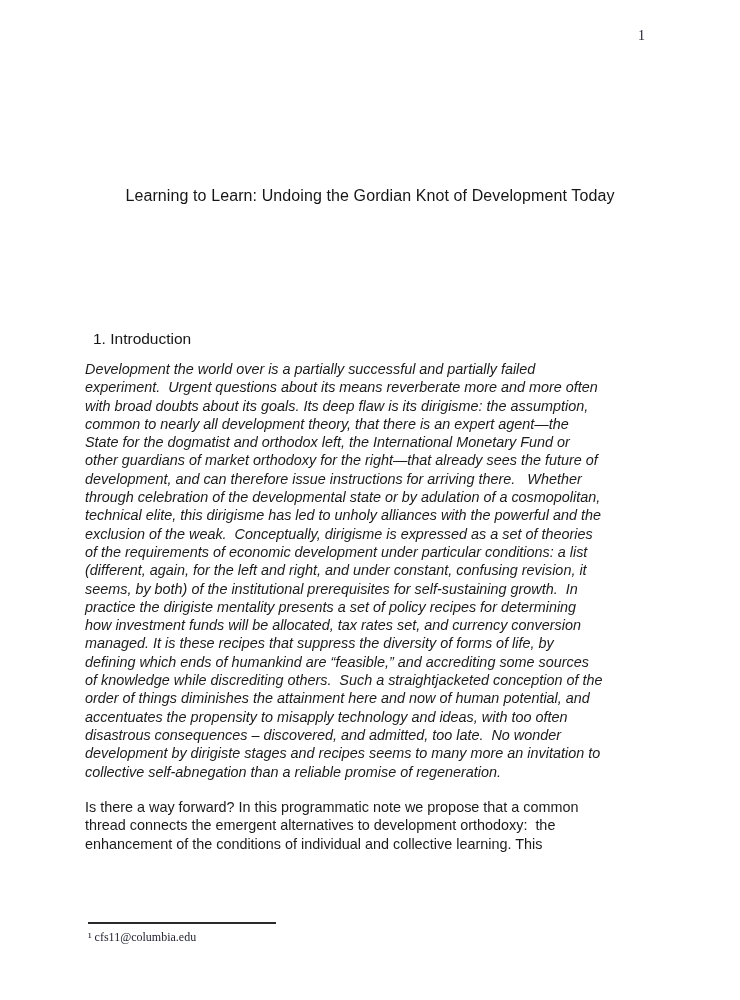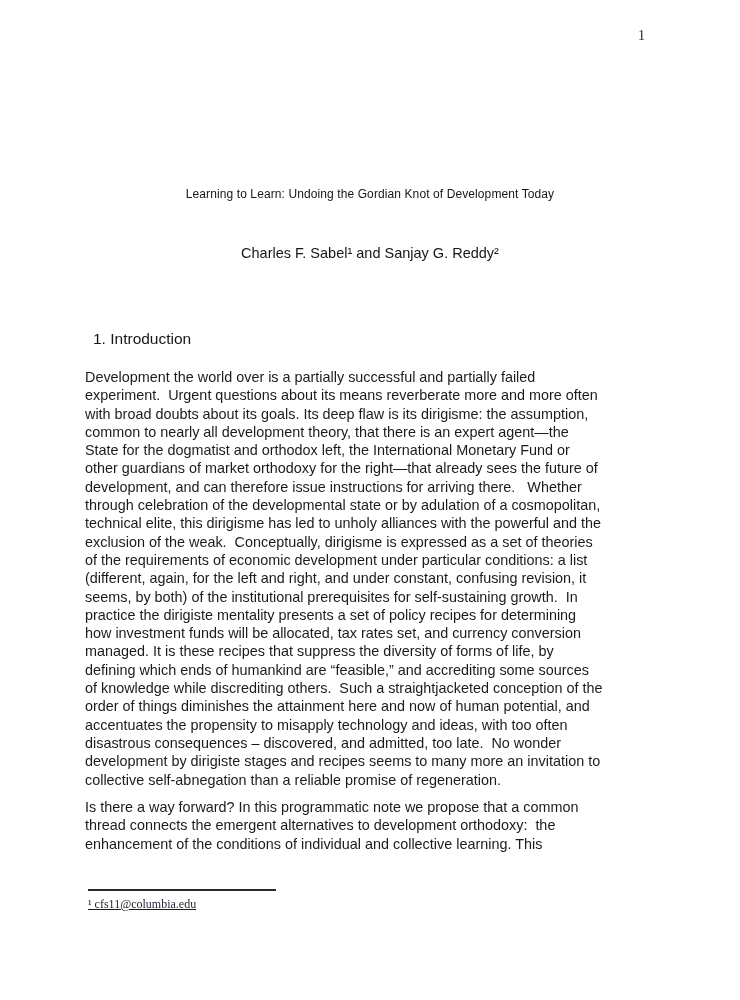--- a/index.html
+++ b/index.html
@@ -23,21 +23,21 @@
     font-family: "Liberation Serif", serif;
     font-size: 14px;
     color: #1f1f2e;
   }
   .paper-title {
     position: absolute;
     top: 187px;
     left: 0;
     width: 740px;
     text-align: center;
-    font-size: 12px;
+    font-size: 16px;
     letter-spacing: 0.1px;
     color: #161616;
   }
   .paper-authors {
     position: absolute;
     top: 245px;
     left: 0;
     width: 740px;
     text-align: center;
     font-size: 14.5px;
@@ -52,28 +52,27 @@
   }
   .body-paragraph {
     position: absolute;
     left: 85px;
     width: 605px;
     font-size: 14.4px;
     line-height: 18.3px;
     white-space: pre-wrap;
     color: #1b1b1b;
   }
-  .paragraph-1 { top: 368px; }
+  .paragraph-1 { top: 360px; font-style: italic; }
   .paragraph-2 { top: 798px; }
   .footnote-block {
     position: absolute;
-    top: 889px;
+    top: 922px;
     left: 88px;
     width: 400px;
-    text-decoration: underline;
   }
   .footnote-rule {
     width: 188px;
     border: 0;
     border-top: 2px solid #2a2a2a;
     margin: 0 0 6px 0;
   }
   .footnote-line {
     font-family: "Liberation Serif", serif;
     font-size: 12px;
@@ -83,21 +82,20 @@
 </style>
 </head>
 <body>
 
 <div class="page">
 
   <div class="page-number">1</div>
 
   <div class="paper-title">Learning to Learn: Undoing the Gordian Knot of Development Today</div>
 
-  <div class="paper-authors">Charles F. Sabel¹ and Sanjay G. Reddy²</div>
 
   <div class="section-heading">1. Introduction</div>
 
   <div class="body-paragraph paragraph-1">Development the world over is a partially successful and partially failed
 experiment.  Urgent questions about its means reverberate more and more often
 with broad doubts about its goals. Its deep flaw is its dirigisme: the assumption,
 common to nearly all development theory, that there is an expert agent—the
 State for the dogmatist and orthodox left, the International Monetary Fund or
 other guardians of market orthodoxy for the right—that already sees the future of
 development, and can therefore issue instructions for arriving there.   Whether

